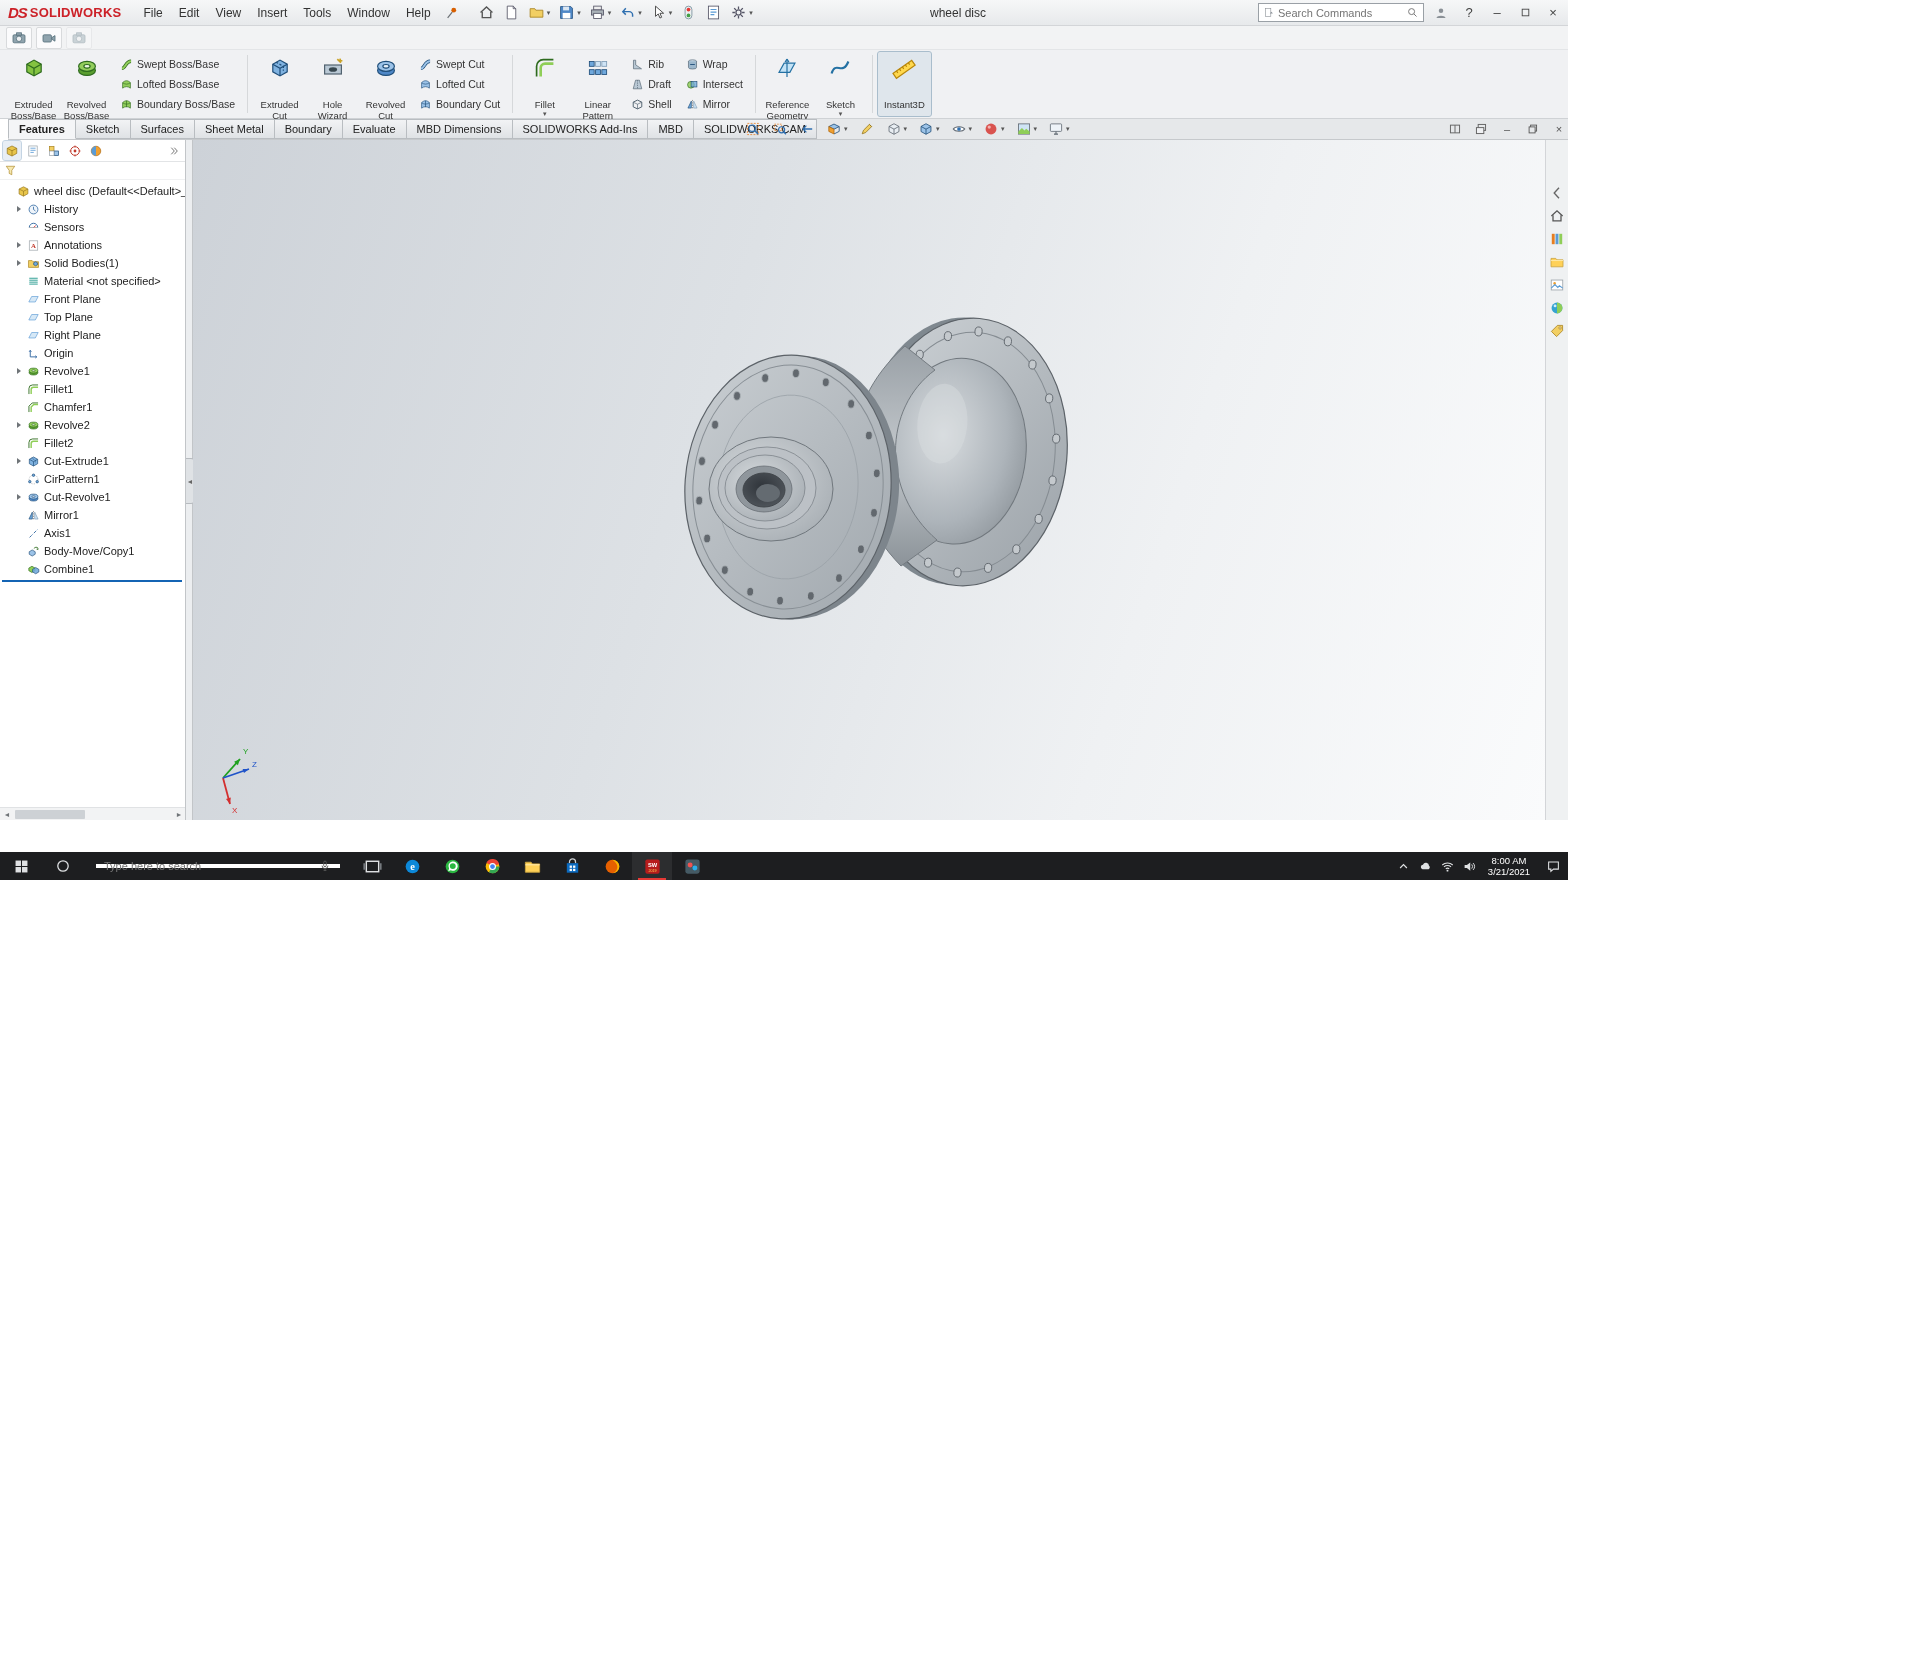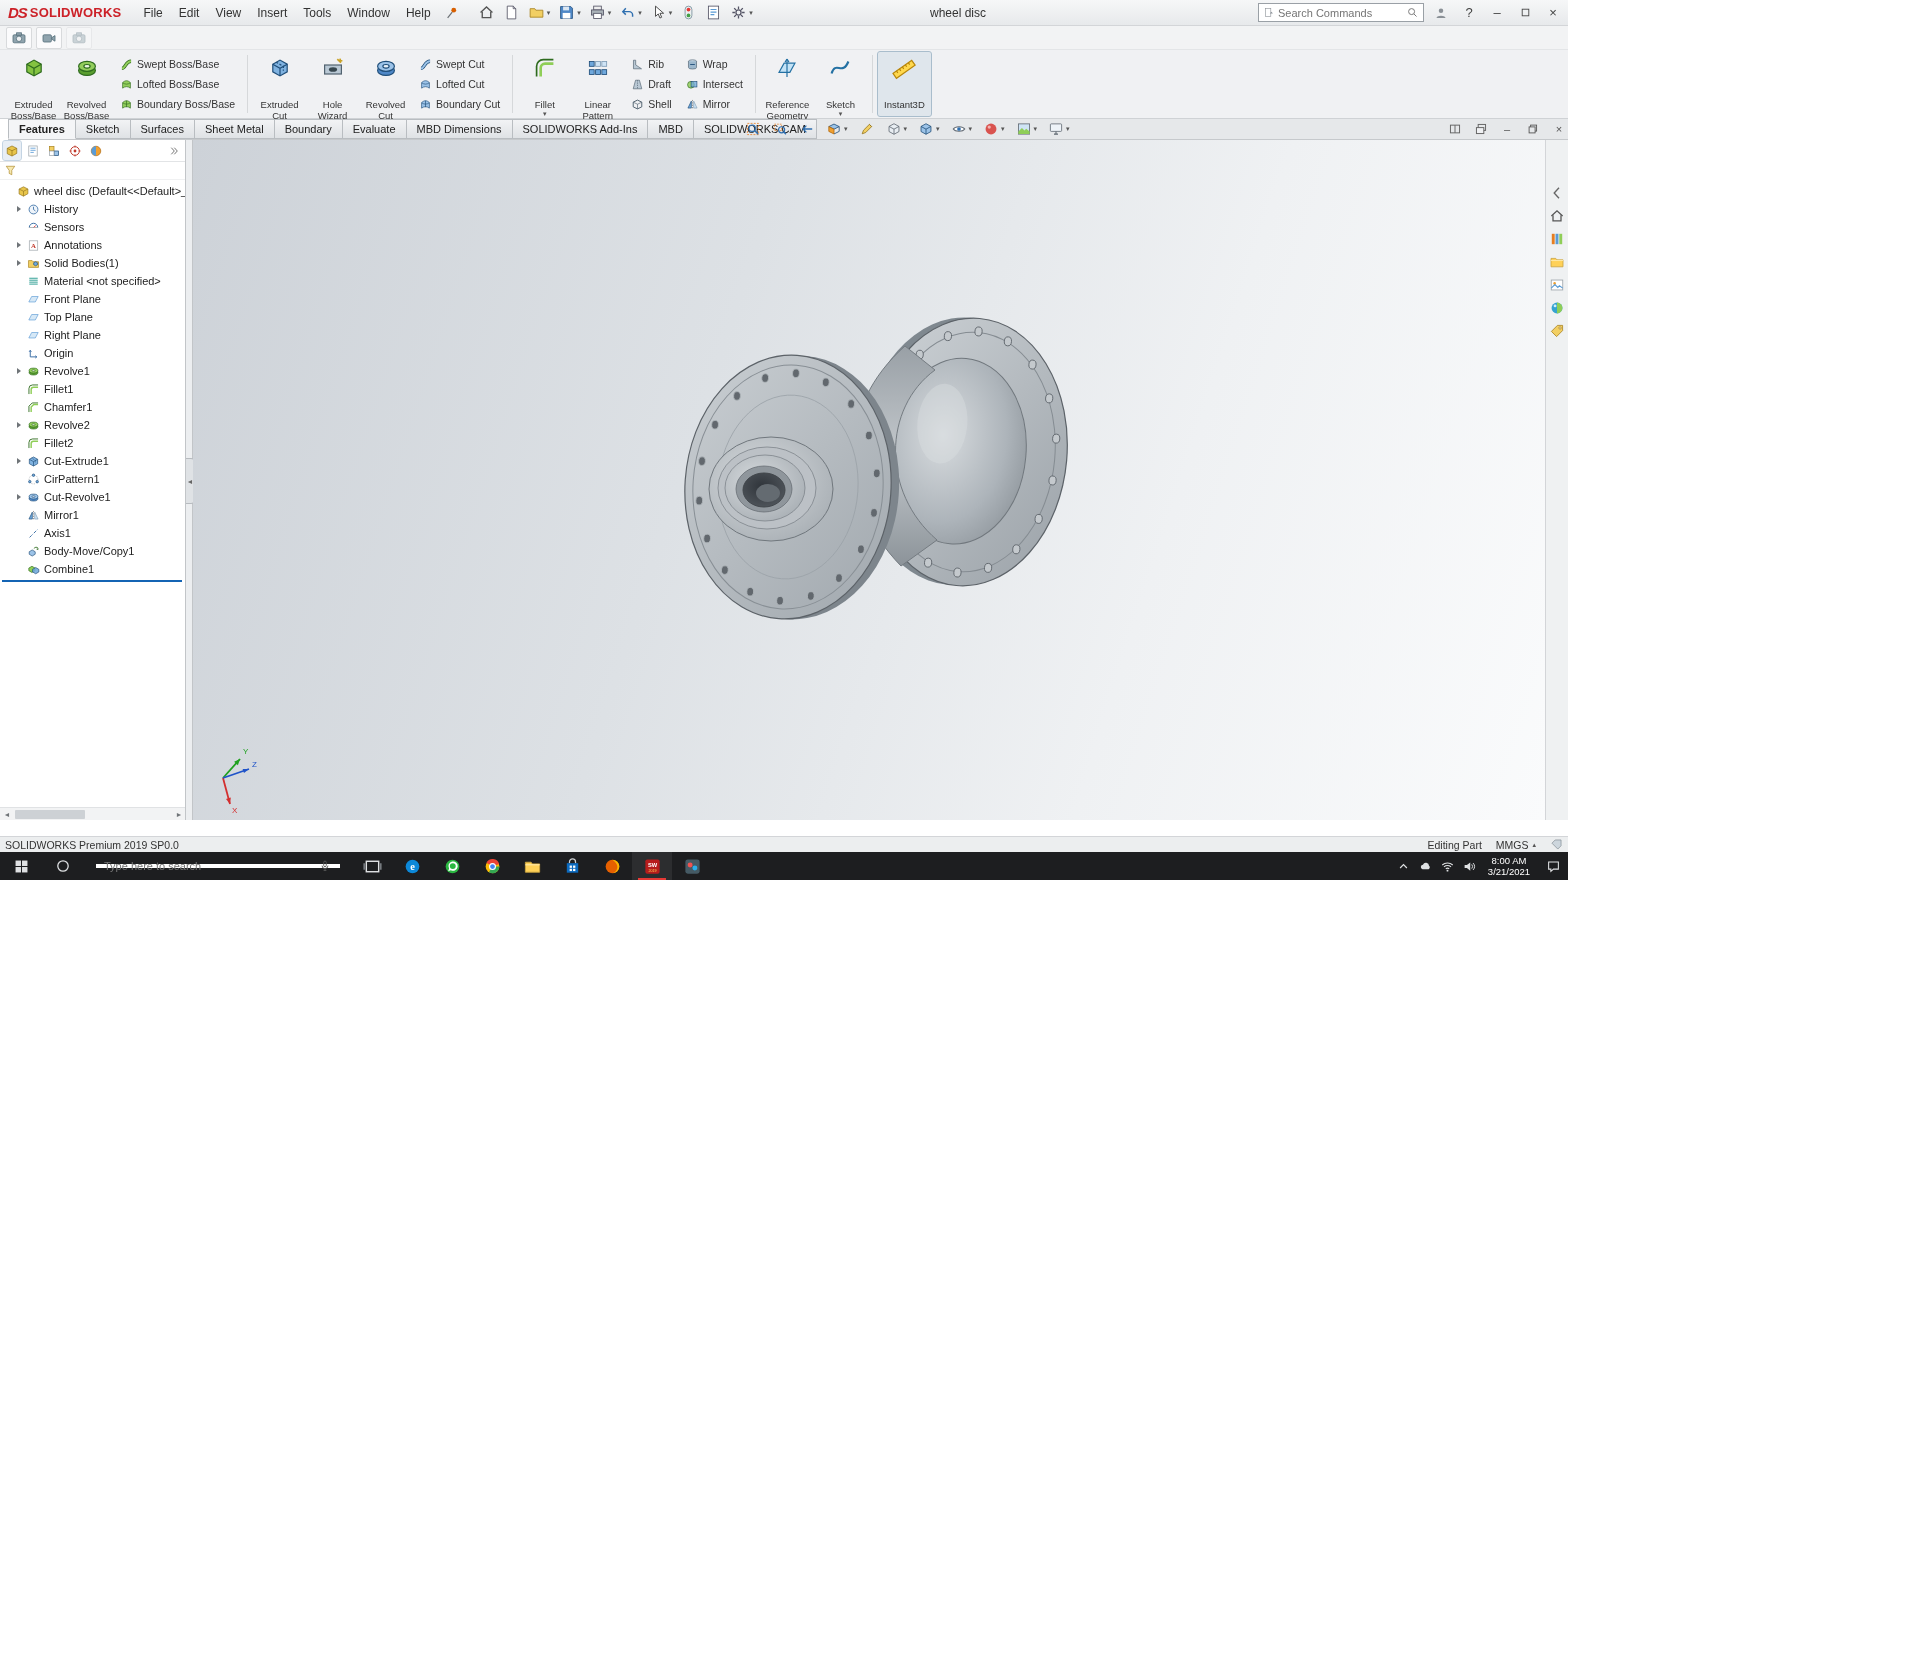--- a/index.html
+++ b/index.html
@@ -970,33 +970,20 @@
             <circle cx="7.6" cy="7.4" r="1.8" fill="#cfeefb"></circle>
           </svg></span>
         <span class="strip-btn"><svg class="ic" width="16" height="16" viewBox="0 0 20 20">
             <path d="M3 10.5 10.5 3H17v6.5L9.5 17z" fill="#f2cf63" stroke="#a8821f"></path>
             <circle cx="13.8" cy="6.2" r="1.4" fill="#fff" stroke="#a8821f"></circle>
           </svg></span>
       </div>
   </div>
 
 
-  <div class="statusbar">
-    <span class="sb-left">SOLIDWORKS Premium 2019 SP0.0</span>
-    <div class="sb-right">
-      <span>Editing Part</span>
-      <span class="sb-units">
-        <span>MMGS</span>
-        <span class="caret">▴</span>
-      </span>
-      <svg class="ic" width="13" height="13" viewBox="0 0 20 20">
-          <path d="M3 8 8 3h9v9l-5 5z" fill="#cdd6dd" stroke="#7a858d"></path>
-        </svg>
-    </div>
-  </div>
 
   <div class="taskbar">
     <span class="tb-start">
       <svg class="ic" width="17" height="17" viewBox="0 0 20 20">
           <g fill="#dfe1e3">
             <rect x="3" y="3" width="6.4" height="6.4"></rect>
             <rect x="10.6" y="3" width="6.4" height="6.4"></rect>
             <rect x="3" y="10.6" width="6.4" height="6.4"></rect>
             <rect x="10.6" y="10.6" width="6.4" height="6.4"></rect>
           </g>

